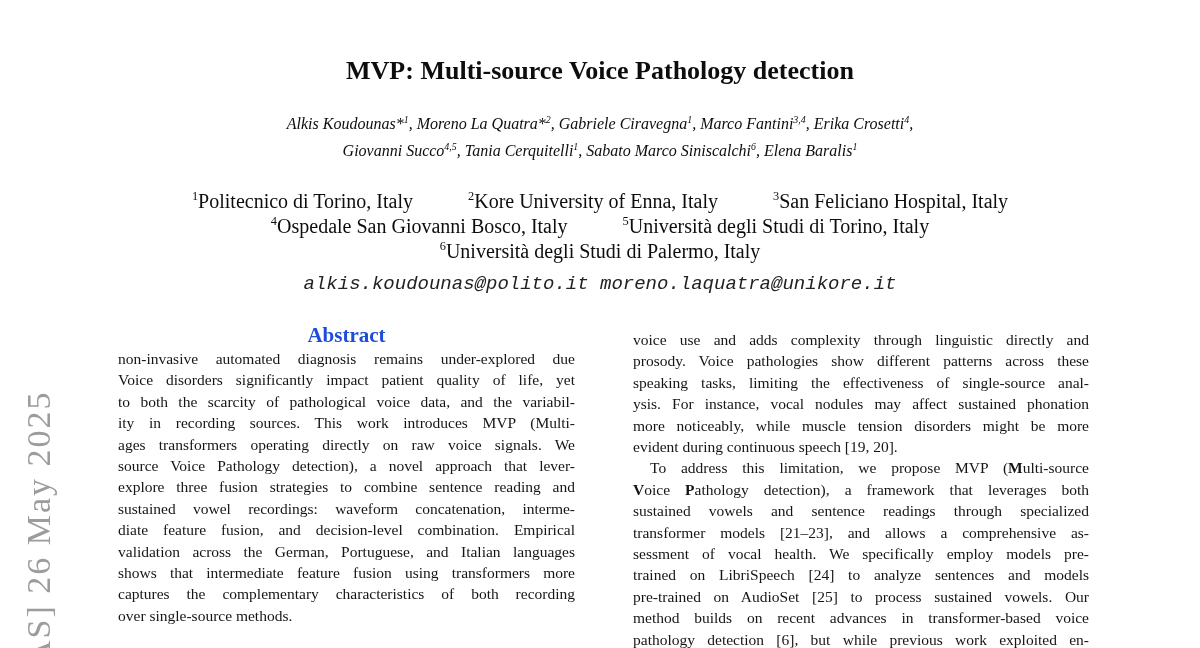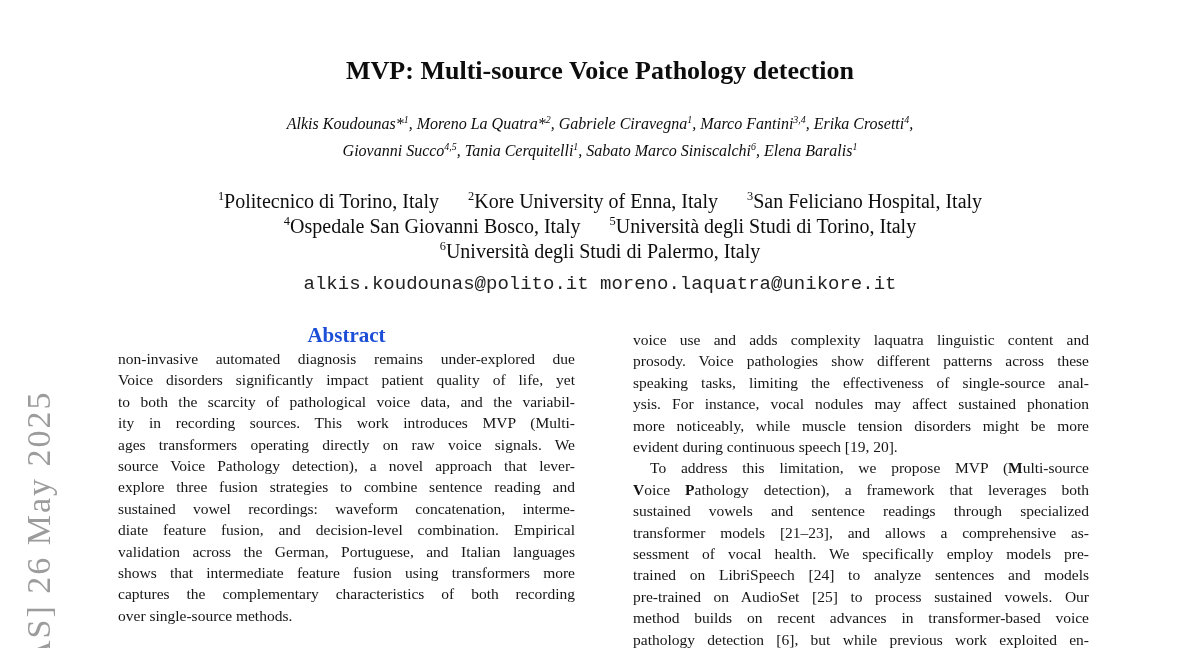--- a/index.html
+++ b/index.html
@@ -18,26 +18,26 @@
     text-align:center;font-size:26px;font-weight:bold;color:#0d0d0d;
   }
   .authors{
     position:absolute;top:110px;left:0;width:100%;
     text-align:center;font-style:italic;font-size:16px;line-height:27px;color:#0d0d0d;
   }
   .affils{
     position:absolute;top:189px;left:0;width:100%;
     text-align:center;font-size:20px;line-height:25px;color:#0d0d0d;
   }
-  .affil + .affil{margin-left:24px;}
+  .affil + .affil{margin-left:50px;}
   sup{font-size:62%;line-height:0;}
   .email{
     position:absolute;top:273px;left:0;width:100%;text-align:center;
     font-family:"Liberation Mono","DejaVu Sans Mono",monospace;
-    font-size:19px;color:#222222;letter-spacing:0px;
+    font-size:19px;color:#222222;letter-spacing:0px;font-style:italic;
   }
   .col{position:absolute;}
   .col-left{left:118px;top:322px;width:457px;}
   .col-right{left:633px;top:329px;width:456px;}
   .abs-head{text-align:center;font-weight:bold;font-size:21px;line-height:26px;color:#1d4ed8;}
   .bline{
     font-size:15.5px;line-height:21.4px;color:#151515;
     text-align:justify;text-align-last:justify;
   }
   .bline.lastline{text-align-last:left;}
@@ -134,21 +134,21 @@
         <div class="bline">captures the complementary characteristics of both recording</div>
 
 
         <div class="bline lastline">over single-source methods.</div>
       </div>
   </div>
 
   <div class="col col-right">
     <div>
 
-        <div class="bline">voice use and adds complexity laquatra linguistic content and</div>
+        <div class="bline">voice use and adds complexity through linguistic directly and</div>
 
         <div class="bline">prosody. Voice pathologies show different patterns across these</div>
 
         <div class="bline">speaking tasks, limiting the effectiveness of single-source anal-</div>
 
         <div class="bline">ysis. For instance, vocal nodules may affect sustained phonation</div>
 
         <div class="bline">more noticeably, while muscle tension disorders might be more</div>
 
         <div class="bline lastline">evident during continuous speech [19, 20].</div>

